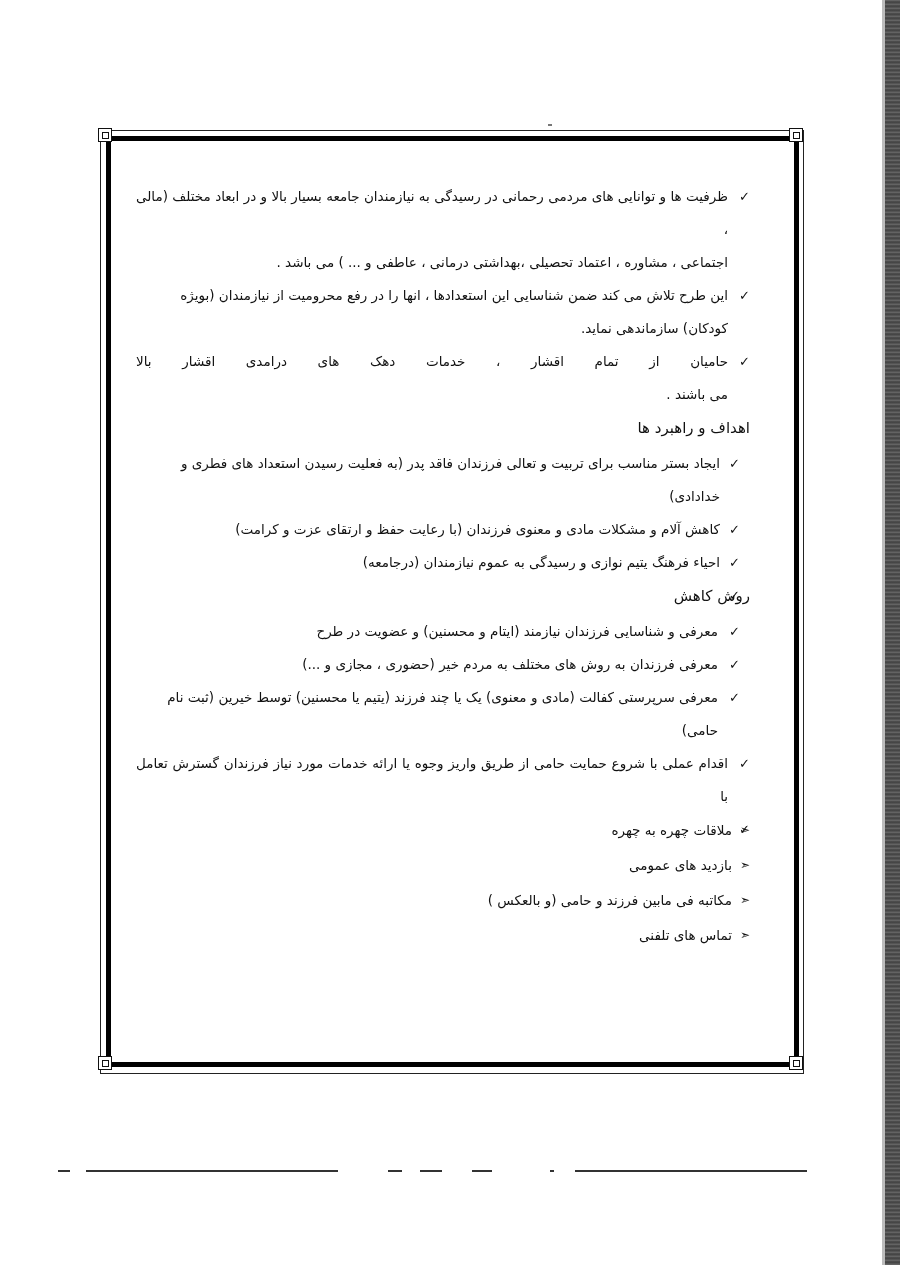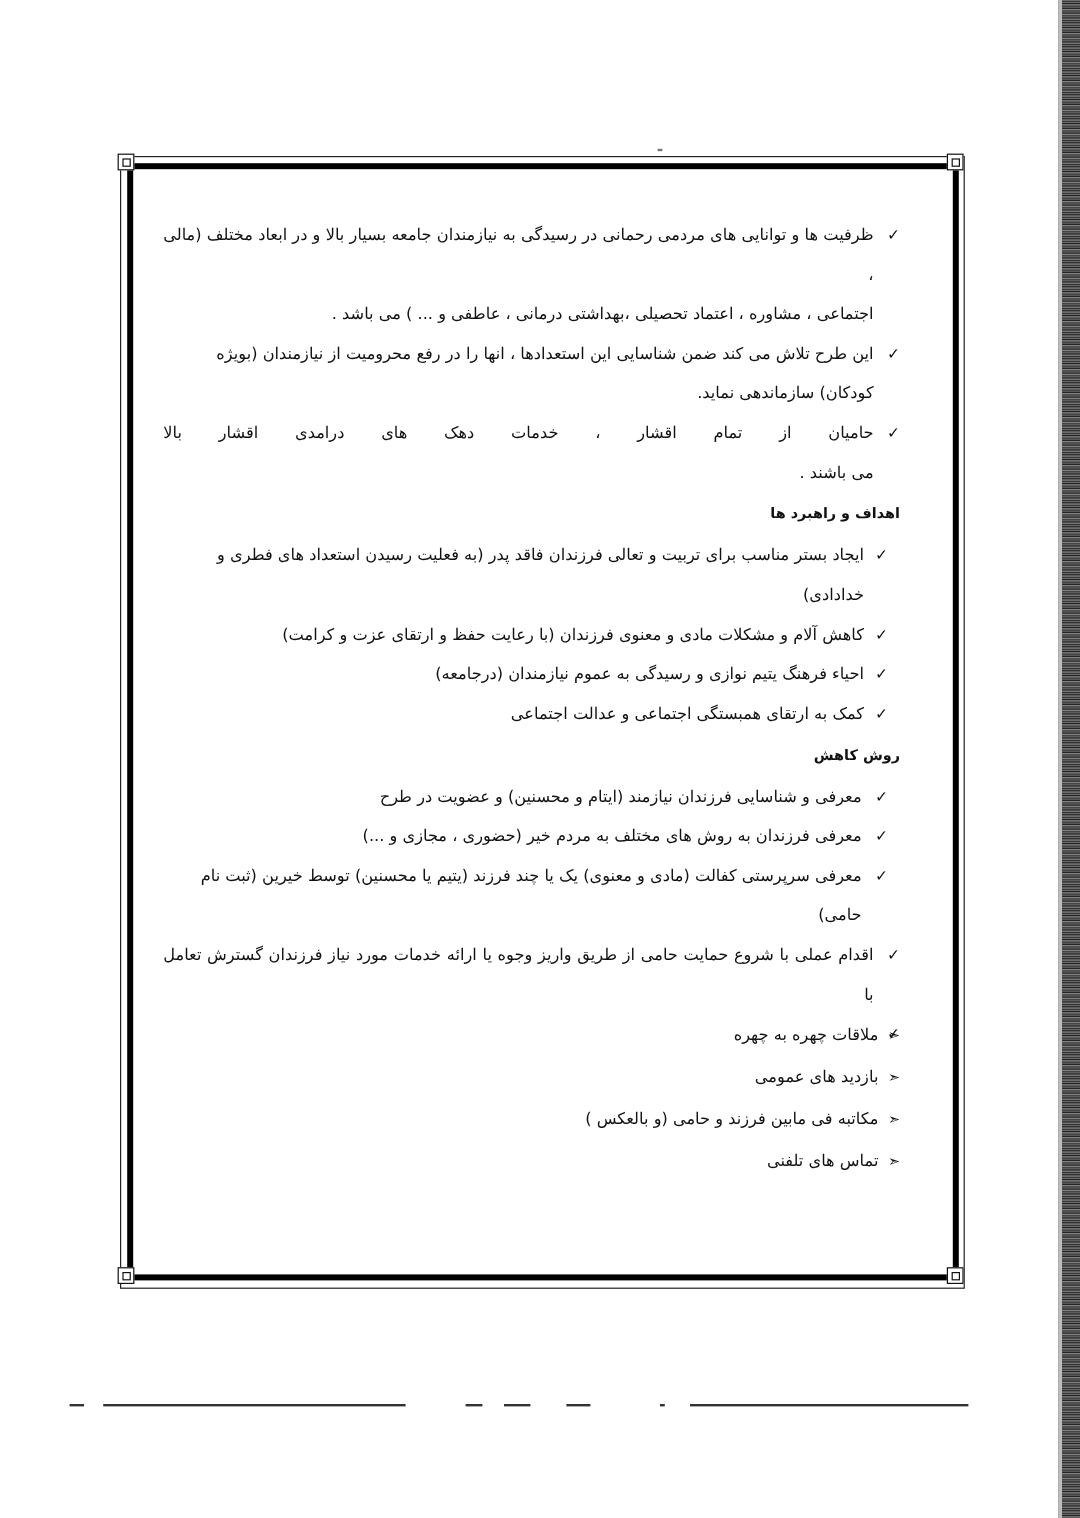--- a/index.html
+++ b/index.html
@@ -82,22 +82,22 @@
       position: absolute;
       right: 0;
       top: 0;
       font-size: 13px;
     }
     .justify {
       text-align: justify;
       text-align-last: right;
     }
     .section-heading {
-      font-weight: bold;
-      font-size: 12px;
+      font-weight: normal;
+      font-size: 15px;
       margin: 2px 0 4px 0;
       line-height: 30px;
       padding-right: 0;
     }
     .goals li { padding-right: 20px; }
     .goals { padding-right: 10px; }
     .methods { padding-right: 10px; }
     .methods li.wide { margin-right: -10px; }
     .relations { padding-right: 0; }
     .relations li { padding-right: 18px; line-height: 35px; }
@@ -200,21 +200,20 @@
     <li>
       <span class="mark">✓</span>
       <span>کاهش آلام و مشکلات مادی و معنوی فرزندان (با رعایت حفظ و ارتقای عزت و کرامت)</span>
     </li>
     <li>
       <span class="mark">✓</span>
       <span>احیاء فرهنگ یتیم نوازی و رسیدگی به عموم نیازمندان (درجامعه)</span>
     </li>
     <li>
       <span class="mark">✓</span>
-      <span>کمک به ارتقای همبستگی اجتماعی و عدالت اجتماعی</span>
     </li>
   </ul>
 
   <div class="section-heading">روش کاهش</div>
   <ul class="bullet-list methods">
     <li>
       <span class="mark">✓</span>
       <div>معرفی و شناسایی فرزندان نیازمند (ایتام و محسنین) و عضویت در طرح</div>
     </li>
     <li>

